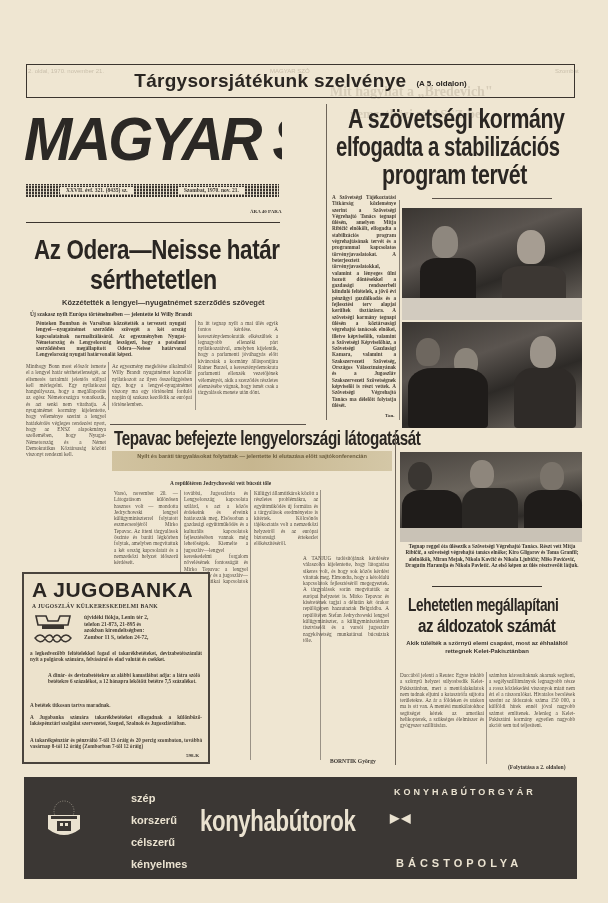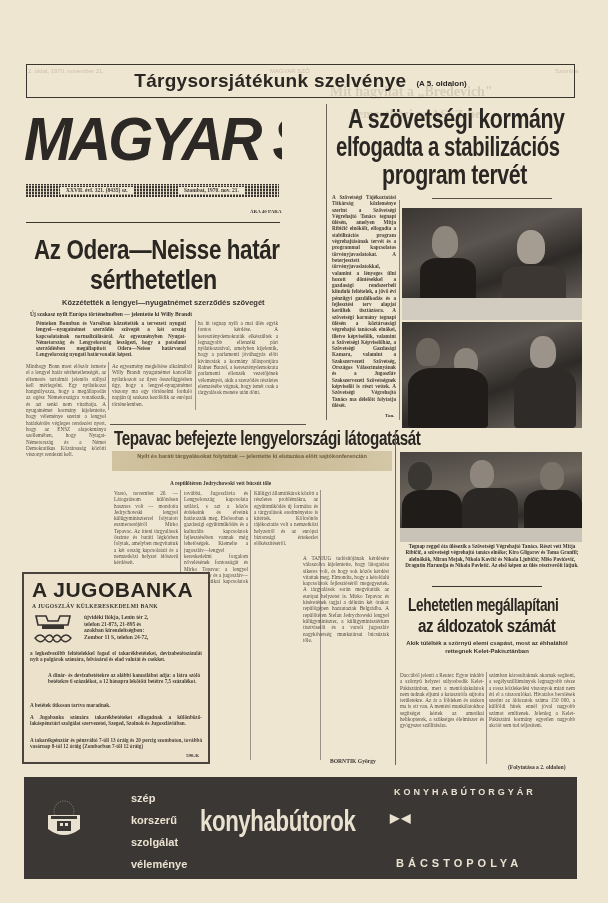--- a/index.html
+++ b/index.html
@@ -147,22 +147,22 @@
       <path d="M4 16 L36 16 L36 30 Q20 42 4 30 Z" fill="#eae2d0"></path>
       <rect x="7" y="17" width="26" height="3" fill="#3b3734"></rect>
       <rect x="13" y="22" width="14" height="10" fill="#3b3734"></rect>
       <rect x="16" y="24" width="3" height="3" fill="#eae2d0"></rect>
       <rect x="21" y="24" width="3" height="3" fill="#eae2d0"></rect>
     </svg>
   </div>
   <div class="abs sans" style="left:75px;top:10px;font-size:11px;line-height:22px;font-weight:bold;color:#eae2d0;margin-left:32px;">
     <div>szép</div>
     <div>korszerű</div>
-    <div>szolgálat</div>
-    <div>véleménye</div>
+    <div>célszerű</div>
+    <div>kényelmes</div>
   </div>
   <div class="abs cond" style="left:176px;top:28px;font-size:30px;line-height:32px;color:#eae2d0;white-space:nowrap;transform:scaleX(0.74);">konyhabútorok</div>
   <div class="abs sans" style="left:370px;top:10px;font-size:9px;font-weight:bold;letter-spacing:3px;color:#eae2d0;white-space:nowrap;">KONYHABÚTORGYÁR</div>
   <div class="abs sans" style="left:366px;top:34px;font-size:24px;font-weight:bold;color:#eae2d0;white-space:nowrap;display:flex;align-items:center;gap:2px;">
     <span style="font-size:12px;">▶</span>
     <span style="font-size:12px;">◀</span>
   </div>
   <div class="abs sans" style="left:372px;top:80px;font-size:11px;font-weight:bold;letter-spacing:4px;color:#eae2d0;white-space:nowrap;">BÁCSTOPOLYA</div>
 </div>
 

